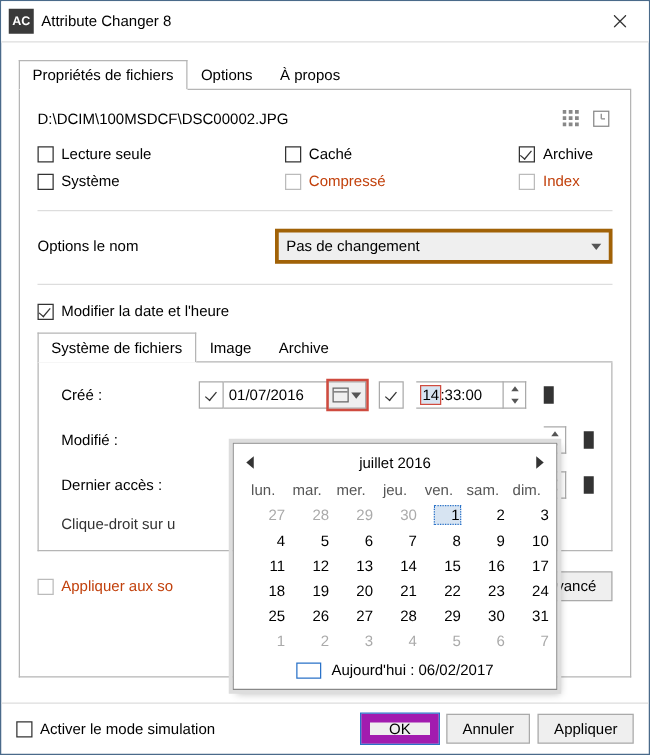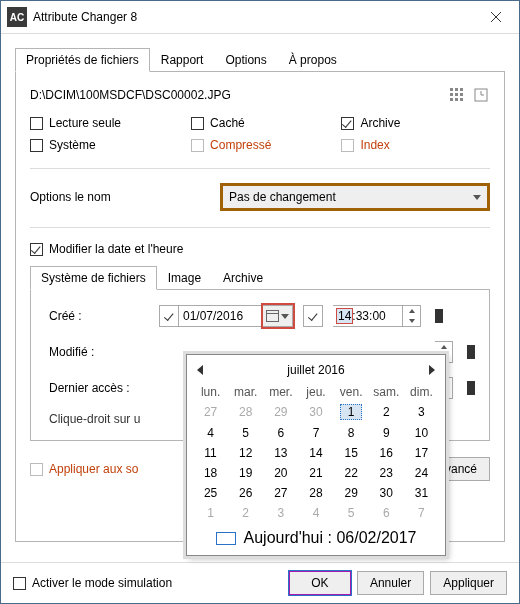--- a/index.html
+++ b/index.html
@@ -10,21 +10,21 @@
 .closebtn{width:46px;height:32px;display:flex;align-items:center;justify-content:center}
 .closebtn svg{width:10px;height:10px;stroke:#333;stroke-width:1}
 .body{flex:1;padding:14px 14px 10px 14px;position:relative}
 .tabs{display:flex;border-bottom:1px solid #b5b5b5}
 .tab{padding:4px 10px;border:1px solid transparent;border-bottom:none;cursor:default}
 .tab.active{border:1px solid #b5b5b5;border-bottom:1px solid #fff;background:#fff;margin-bottom:-1px}
 .tabpanel{border:1px solid #b5b5b5;border-top:none;padding:14px 14px 20px 14px;box-sizing:border-box;height:470px;position:relative}
 .pathrow{display:flex;align-items:center;margin-bottom:12px}
 .pathtext{flex:1;font-size:12px}
 .icongrid,.iconclock{width:18px;height:18px;margin-left:6px;display:flex;align-items:center;justify-content:center;color:#888}
-.attrs{display:flex;gap:70px;margin-bottom:6px}
+.attrs{display:flex;gap:107px;margin-bottom:6px}
 .attrcol{display:flex;flex-direction:column;gap:8px}
 .chk{display:flex;align-items:center;gap:6px}
 .chkbox{width:13px;height:13px;border:1px solid #333;box-sizing:border-box;display:flex;align-items:center;justify-content:center}
 .chkbox.disabled{border-color:#bbb}
 .chkbox.checked::after{content:"";width:8px;height:4px;border-left:1.5px solid #333;border-bottom:1.5px solid #333;transform:rotate(-50deg) translate(0px,-1px)}
 .chklabel.disabled{color:#c2410c}
 .hr{border-top:1px solid #ddd;margin:16px 0 14px 0}
 .renamerow{display:flex;align-items:center;gap:10px}
 .renamerow .lbl{width:180px}
 .combo{flex:1;height:22px;border:3px solid #a16207;background:#efefef;display:flex;align-items:center;padding:0 6px;justify-content:space-between}
@@ -47,36 +47,36 @@
 .spin{width:18px;height:22px;border:1px solid #aaa;border-left:none;box-sizing:border-box;display:flex;flex-direction:column}
 .spin div{flex:1;display:flex;align-items:center;justify-content:center}
 .spin div::before{content:"";width:0;height:0;border-left:3px solid transparent;border-right:3px solid transparent}
 .spin .up::before{border-bottom:4px solid #555}
 .spin .dn::before{border-top:4px solid #555}
 .dot{width:8px;height:14px;background:#333;margin-left:14px}
 .hint{margin-top:4px;color:#333}
 .footerrow{display:flex;align-items:center;margin-top:16px}
 .footerrow .chk{flex:1}
 .btn{height:24px;border:1px solid #aaa;background:#efefef;padding:0 12px;display:flex;align-items:center;justify-content:center;margin-left:6px;min-width:62px;box-sizing:border-box}
-.btn.primary{border:1px solid #a21caf;outline:1px solid #2a72c8}
+.btn.primary{border:7px solid #a21caf;outline:1px solid #2a72c8}
 .dlgfooter{display:flex;align-items:center;padding:8px 12px;border-top:1px solid #ddd}
 .dlgfooter .chk{flex:1}
 
 .calendar{position:absolute;left:185px;top:320px;width:260px;background:#fff;border:1px solid #888;box-shadow:3px 3px 6px rgba(0,0,0,.25);padding:6px 6px 8px 6px;box-sizing:border-box;outline:3px solid #ddd}
 .calhead{display:flex;align-items:center;justify-content:space-between;padding:2px 4px 6px 4px}
 .calhead .nav{width:0;height:0;cursor:default}
 .calhead .prev{border-top:5px solid transparent;border-bottom:5px solid transparent;border-right:6px solid #333}
 .calhead .next{border-top:5px solid transparent;border-bottom:5px solid transparent;border-left:6px solid #333}
 .calhead .month{font-size:12px}
 .calgrid{width:100%;border-collapse:collapse;table-layout:fixed}
 .calgrid th{font-weight:normal;color:#555;font-size:12px;padding:2px 0}
-.calgrid td{text-align:center;font-size:12px;padding:3px 0;color:#000}
+.calgrid td{text-align:right;font-size:12px;padding:3px 0;color:#000}
 .calgrid td.other{color:#aaa}
 .calgrid td .sel{display:inline-block;width:20px;border:1px dotted #2a72c8;background:#d7e4f2}
-.today{display:flex;align-items:center;justify-content:center;gap:8px;margin-top:6px;font-size:16px}
+.today{display:flex;align-items:center;justify-content:center;gap:8px;margin-top:6px;font-size:12px}
 .today .box{width:18px;height:11px;border:1px solid #2a72c8}
 .daterow .timecheck{margin-left:10px}
 </style>
 </head>
 <body>
 
 <div class="window">
   <div class="titlebar">
     <div class="appicon">AC</div>
     <div class="title">Attribute Changer 8</div>
@@ -84,21 +84,20 @@
       <svg viewBox="0 0 10 10">
           <line x1="0" y1="0" x2="10" y2="10"></line>
           <line x1="10" y1="0" x2="0" y2="10"></line>
         </svg>
     </div>
   </div>
 
   <div class="body">
     <div class="tabs">
       <div class="tab active">Propriétés de fichiers</div>
-      <div class="tab">Rapport</div>
       <div class="tab">Options</div>
       <div class="tab">À propos</div>
     </div>
 
     <div class="tabpanel">
       <div class="pathrow">
         <div class="pathtext">D:\DCIM\100MSDCF\DSC00002.JPG</div>
         <div class="icongrid">
           <svg width="14" height="14" viewBox="0 0 14 14">
               <g fill="#888">

